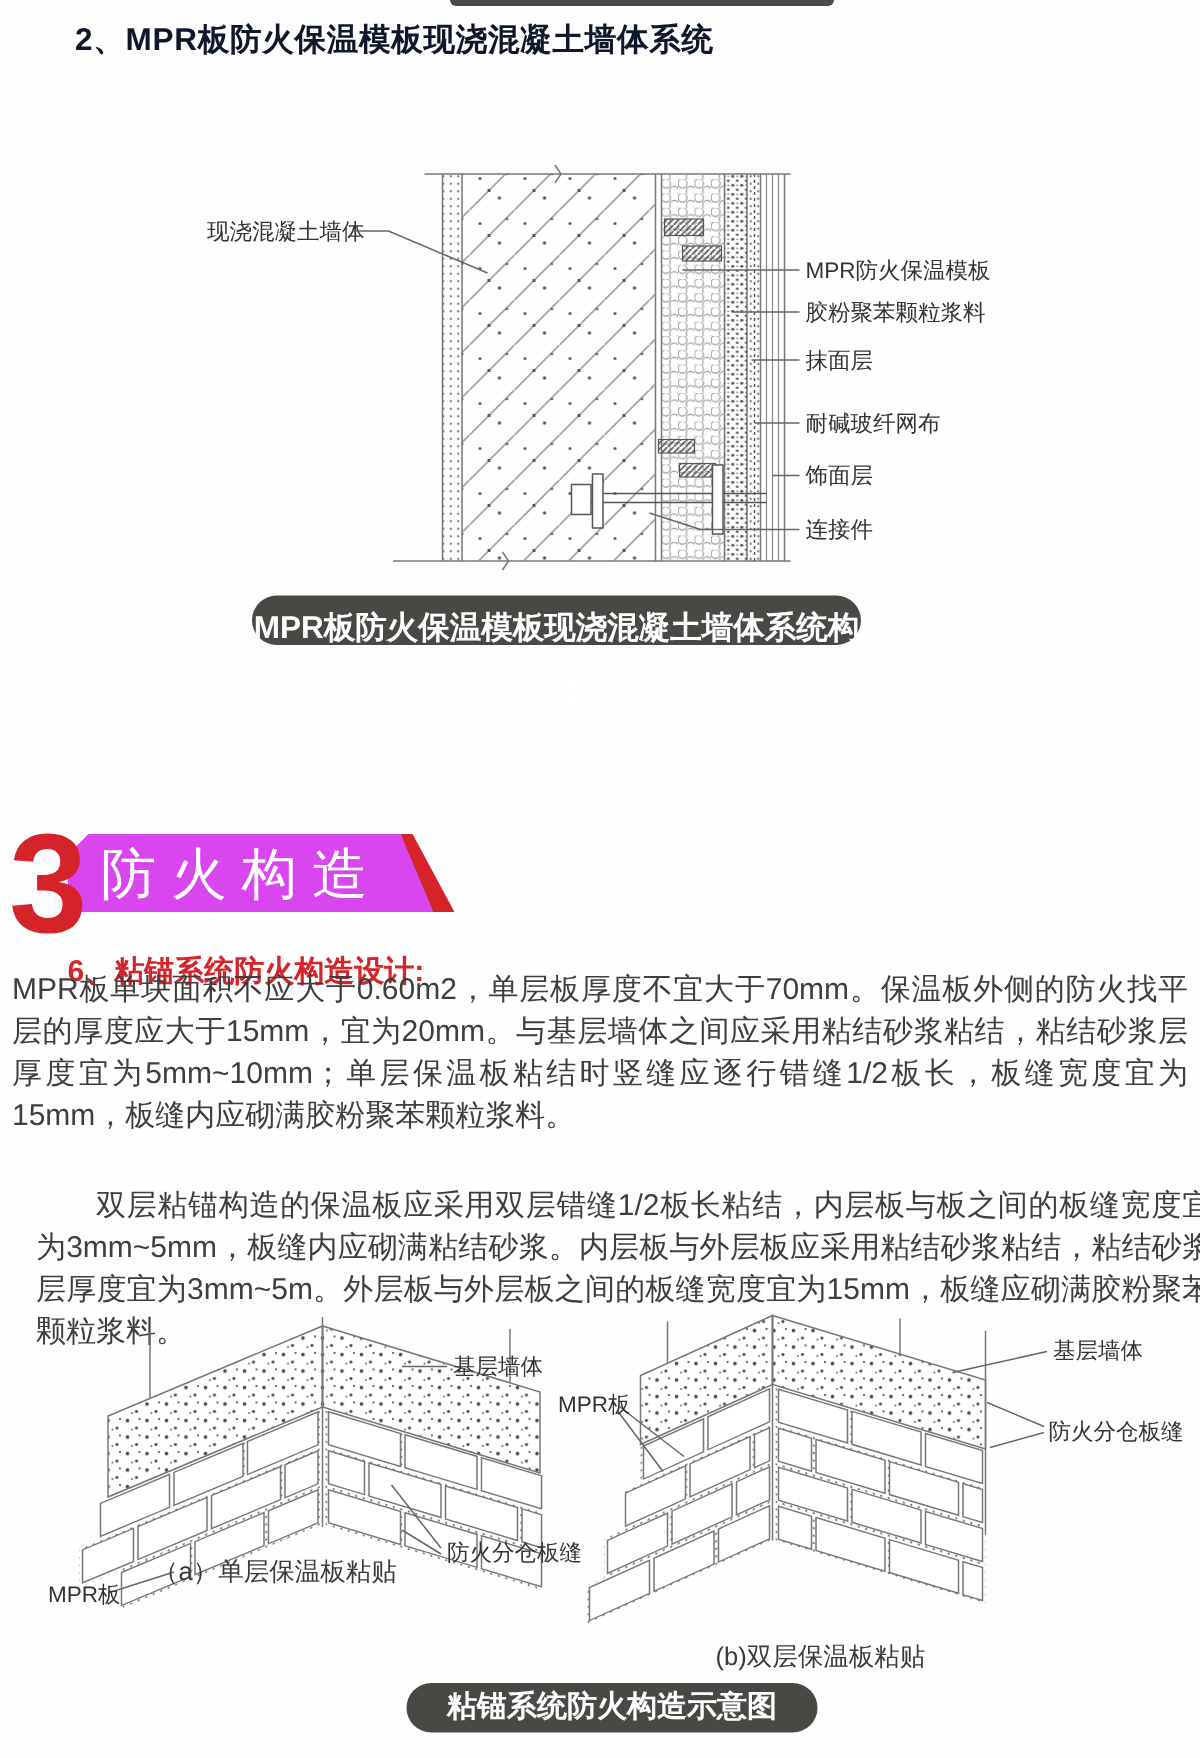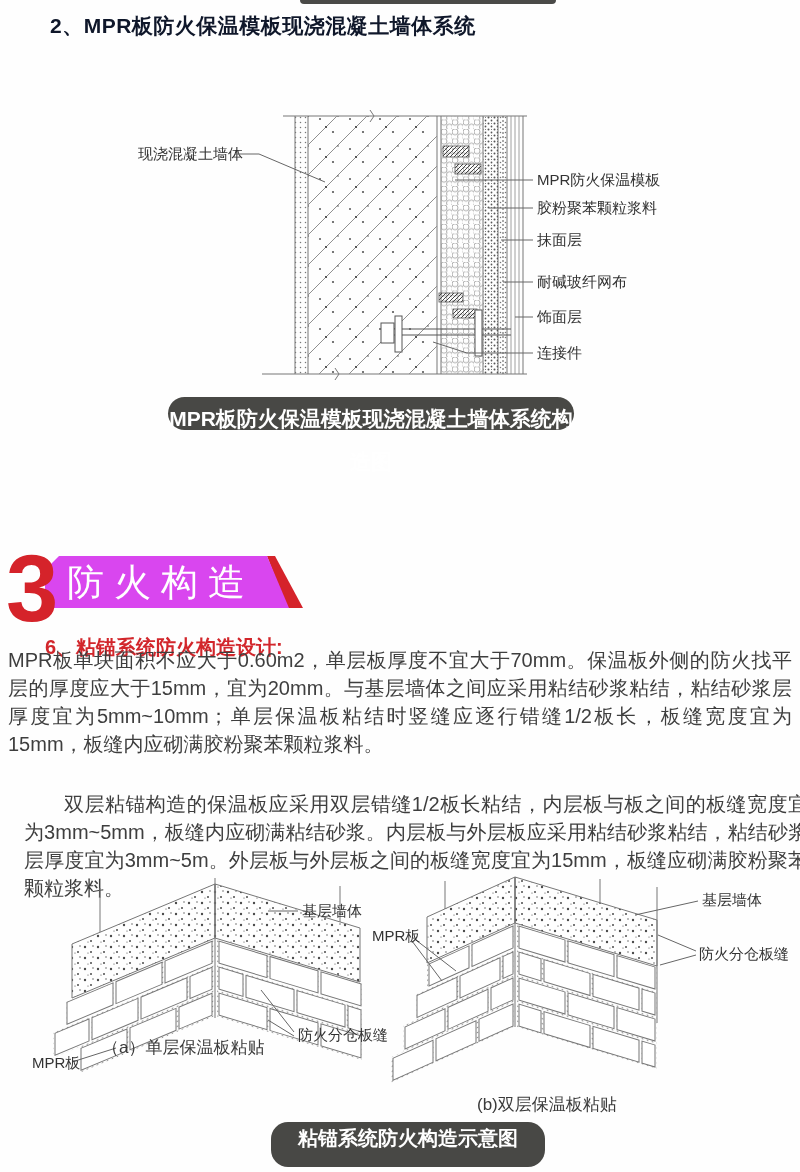--- a/index.html
+++ b/index.html
@@ -9,21 +9,21 @@
   .abs{position:absolute;}
   .h2-red{font-size:21px;font-weight:700;color:#0f172a;letter-spacing:.5px;}
   .body-p{width:784px;font-size:20px;line-height:28px;color:#3e3e3e;text-align:justify;}
   .indent{text-indent:40px;}
   .lbl-red-muted{color:#c0544c;}
   .lbl-red-bright{color:#e2493d;}
   .sub-red{font-size:20px;font-weight:700;color:#d2262b;}
   .pill{background:#484845;border-radius:17px;color:#fff;font-weight:700;
         text-align:center;}
   .pill1{left:168px;top:397px;width:406px;height:33px;font-size:21px;line-height:43px;}
-  .pill2{left:271px;top:1122px;width:274px;height:45px;font-size:20px;line-height:33px;}
+  .pill2{left:271px;top:1122px;width:274px;height:33px;font-size:20px;line-height:33px;}
   .top-frag{left:300px;top:0;width:256px;height:4px;background:#4a4a48;
             border-radius:0 0 6px 6px;}
   .ban-red{left:45px;top:556px;width:258px;height:52px;background:#d5232a;
            clip-path:polygon(222px 0,230px 0,258px 52px,242px 52px);z-index:1;}
   .ban-gray{left:45px;top:556px;width:244px;height:52px;background:#d946ef;
             clip-path:polygon(14px 0,222px 0,244px 52px,0 52px,0 14px);z-index:2;
             color:#fff;font-size:37px;line-height:53px;letter-spacing:10px;
             padding-left:22px;box-sizing:border-box;font-weight:500;}
   .big3{left:6px;top:542px;font-size:94px;line-height:1;font-weight:700;
         color:#d5232a;z-index:3;}

